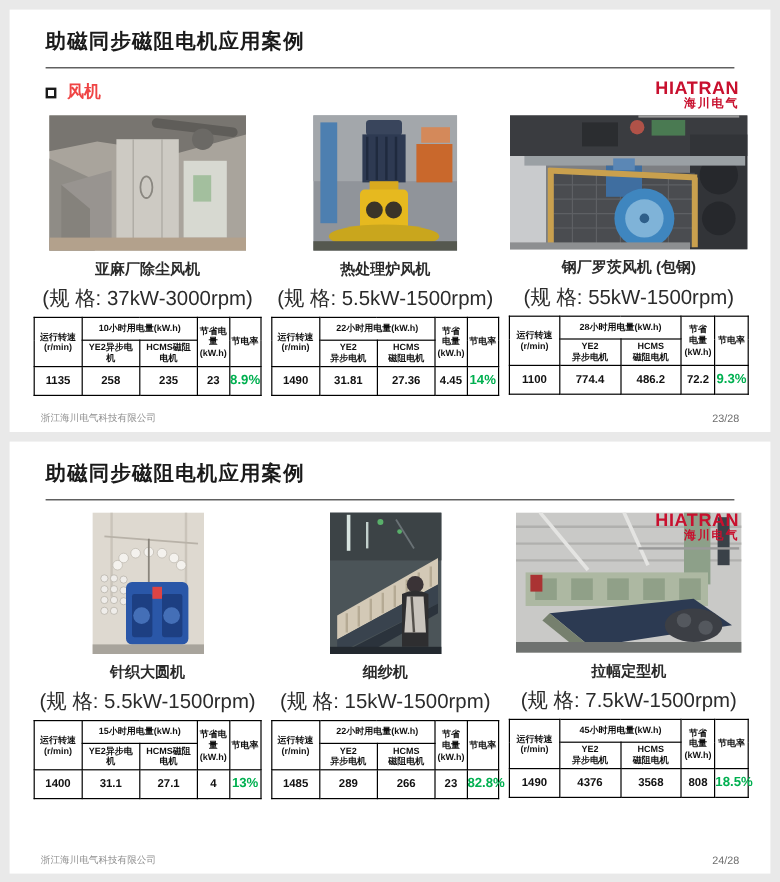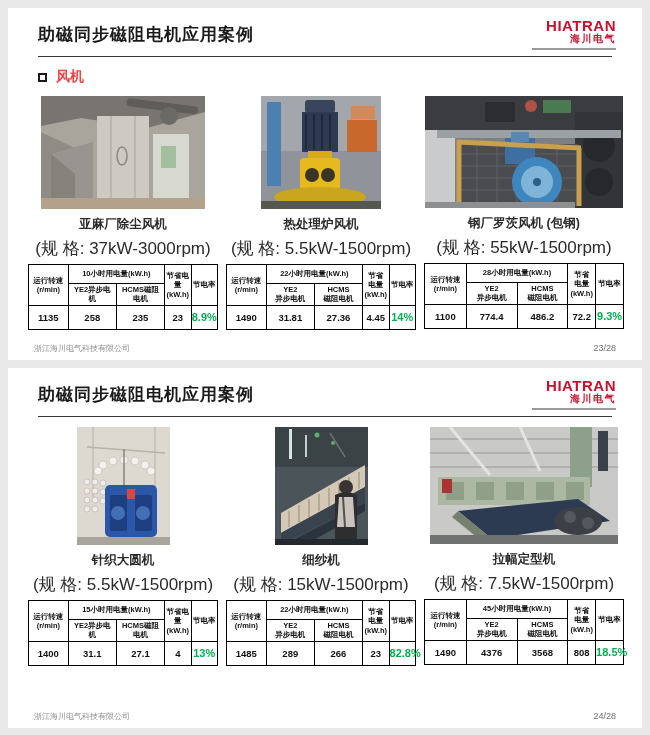--- a/index.html
+++ b/index.html
@@ -10,37 +10,37 @@
     width:650px; height:735px; overflow:hidden;
   }
   .slide {
     position:relative; background:#ffffff; width:634px; margin:0 auto;
   }
   .slide1 { height:352px; margin-top:8px; }
   .slide2 { height:360px; margin-top:8px; }
   .slide-head { position:relative; padding:15px 28px 0 30px; height:44px; }
   .title { font-size:17px; font-weight:bold; color:#1a1a1a; letter-spacing:1px; }
   .logo { position:absolute; right:26px; top:10px; text-align:right; padding-bottom:3px; border-bottom:2px solid #9a9a9a; min-width:84px;}
-  .logo-name { font-size:15px; font-weight:bold; color:#c8102e; letter-spacing:0.5px; font-stretch:condensed; line-height:1; }
+  .logo-name { font-size:15px; font-weight:bold; color:#c8102e; letter-spacing:0.5px; font-stretch:condensed; line-height:1;margin-top:48px; }
   .logo-sub { font-size:10px; font-weight:bold; color:#c8102e; letter-spacing:1.5px; line-height:1.2; }
   .rule { margin:4px 30px 0 30px; border-bottom:1.5px solid #3a3a3a; }
   .section { margin:11px 0 0 30px; font-size:14px; font-weight:bold; color:#ef4444; display:flex; align-items:center; }
   .bullet { display:inline-block; width:9px; height:9px; border:2.5px solid #1a1a1a; margin-right:9px; }
   .cases { display:flex; justify-content:space-between; margin:10px 18px 0 20px; }
   .case { width:190px; display:flex; flex-direction:column; align-items:center; }
   .case.wide { width:200px; }
   .photo { display:block; }
   .caption { font-size:12.5px; font-weight:bold; color:#2b2b2b; margin-top:7px; text-align:right; }
   .spec { font-size:17px; color:#2b2b2b; margin-top:4px; }
   .tbl { border-collapse:collapse; width:100%; margin-top:4px; table-layout:fixed; }
   .tbl td { border:1px solid #000; text-align:center; vertical-align:middle; white-space:pre-line; }
   .tbl .h { font-size:7.5px; font-weight:bold; color:#111; line-height:1.25; padding:1px 0; height:19px; }
   .tbl .v { font-size:9.5px; font-weight:bold; color:#111; height:24px; }
   .tbl .rate { color:#00B050; font-size:11px; font-weight:bold; }
-  .slide-foot { position:absolute; left:0; right:0; bottom:6px; padding:0 26px; display:flex; justify-content:space-between; }
+  .slide-foot { position:absolute; left:0; right:0; bottom:6px; padding:0 26px; display:flex; justify-content:space-between; align-items:flex-end; }
   .company { font-size:8px; color:#8f8f8f; }
   .pageno { font-size:9px; color:#6e6e6e; }
 </style>
 </head>
 <body>
 
 <section class="slide slide1">
   <header class="slide-head">
     <h1 class="title">助磁同步磁阻电机应用案例</h1>
     <div class="logo">

